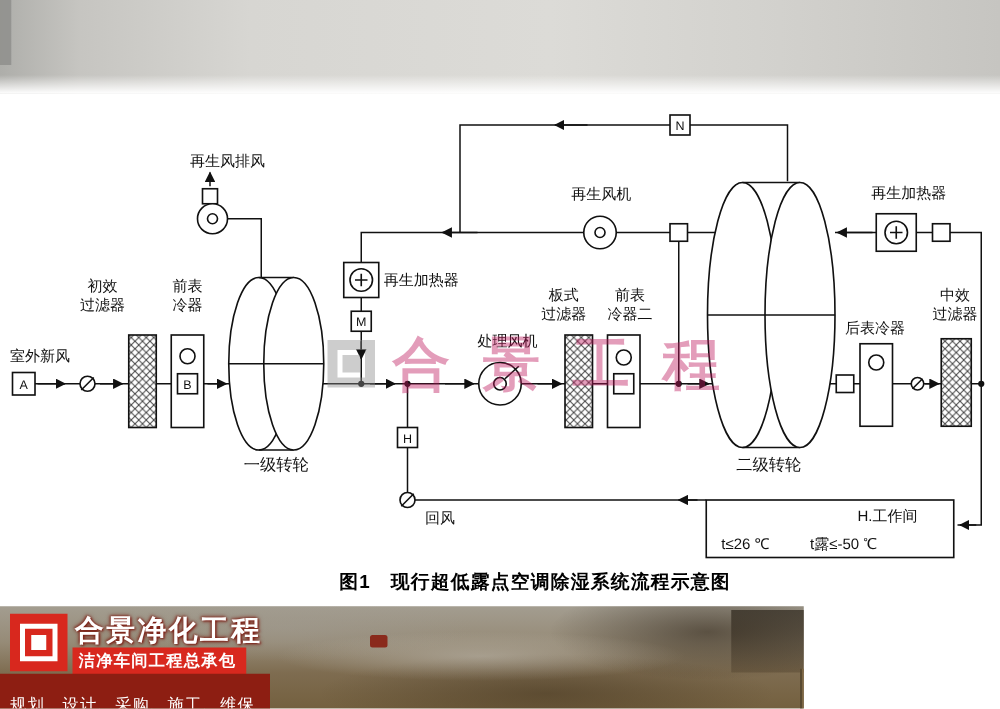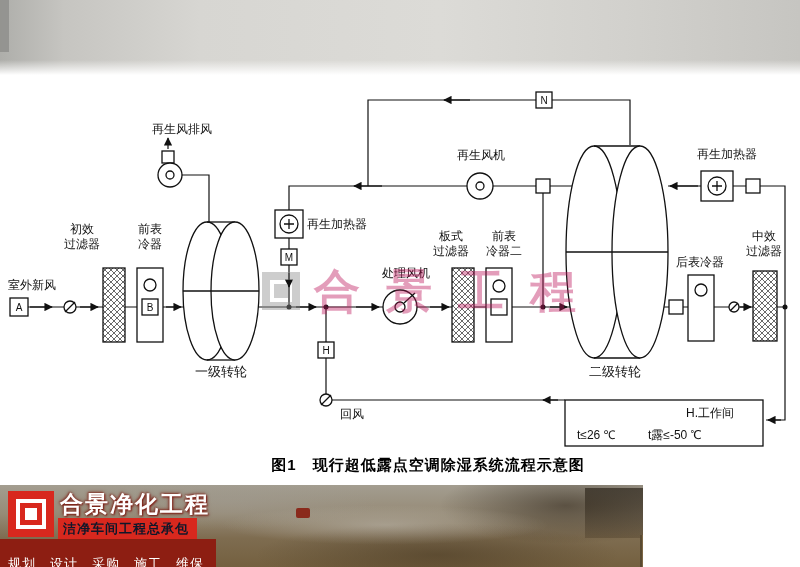--- a/index.html
+++ b/index.html
@@ -43,21 +43,21 @@
     background:radial-gradient(ellipse at 50% 50%, rgba(190,185,175,.55), transparent 70%);}
   .ph-red-object{position:absolute;left:296px;top:23px;width:14px;height:10px;background:#8a2a1c;border-radius:2px;}
 
   
   .brand-logo{position:absolute;left:8px;top:6px;width:46px;height:46px;background:#d8281e;}
   .logo-mark{position:absolute;inset:8px;border:4px solid #fff;box-sizing:border-box;}
   .logo-mark::after{content:"";position:absolute;inset:5px;background:#fff;}
   .brand-title{position:absolute;left:60px;top:4px;font-size:23px;font-weight:bold;color:#fff;
     letter-spacing:2px;white-space:nowrap;
     text-shadow:1px 1px 2px #7a150c, -1px -1px 2px rgba(122,21,12,.6), 0 0 4px rgba(122,21,12,.6);}
-  .brand-tagline{position:absolute;left:58px;top:33px;background:#d8281e;color:#0f172a;
+  .brand-tagline{position:absolute;left:58px;top:33px;background:#d8281e;color:#ffffff;
     font-size:13px;font-weight:bold;padding:2px 8px 2px 5px;letter-spacing:1px;white-space:nowrap;}
   .brand-services{position:absolute;left:0px;top:54px;background:#8d1e12;color:#fff;
     font-size:13px;padding:16px 12px 4px 8px;letter-spacing:1px;white-space:nowrap;}
 </style>
 </head>
 <body>
 
 <div class="page">
 
   <div class="top-photo">

